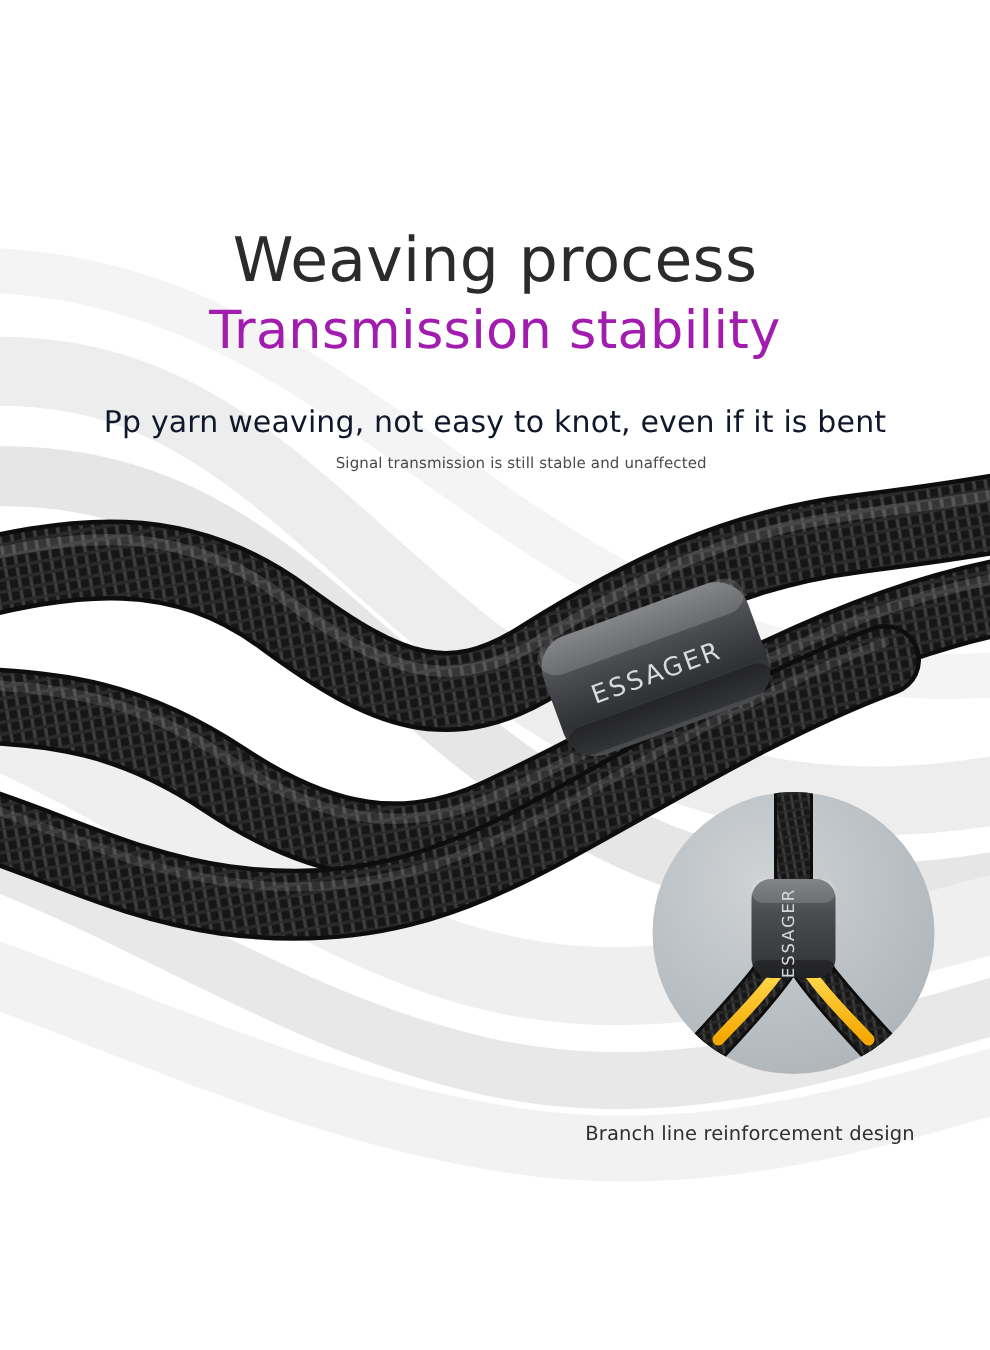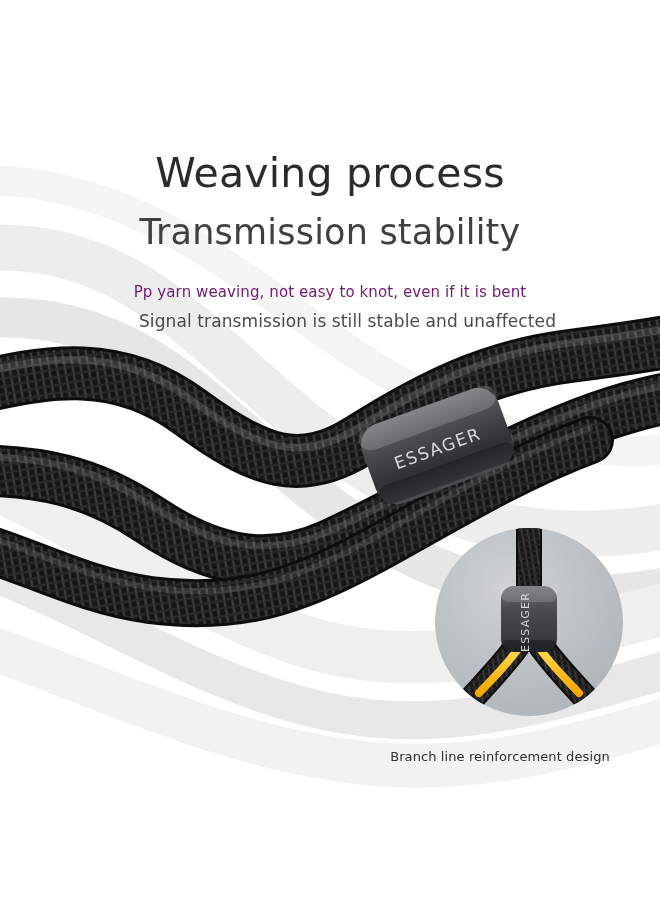--- a/index.html
+++ b/index.html
@@ -39,34 +39,34 @@
   .title-main {
     font-size: 41px;
     line-height: 50px;
     color: #2b2b2b;
     font-weight: normal;
     letter-spacing: 0.2px;
   }
   .title-sub {
     font-size: 35px;
     line-height: 46px;
-    color: #404040;
+    color: #a21caf;
     font-weight: normal;
-    margin-top: 11px;
+    margin-top: 0;
     letter-spacing: 0.2px;
   }
   .desc-1 {
-    font-size: 15px;
+    font-size: 20px;
     line-height: 22px;
-    color: #701a75;
+    color: #0f172a;
     margin-top: 26px;
     letter-spacing: 0.1px;
   }
   .desc-2 {
-    font-size: 17px;
+    font-size: 10px;
     line-height: 16px;
     color: #4a4a4a;
     margin-top: 10px;
     letter-spacing: 0.1px;
     padding-left: 35px;
   }
 
   
   .caption {
     position: absolute;

